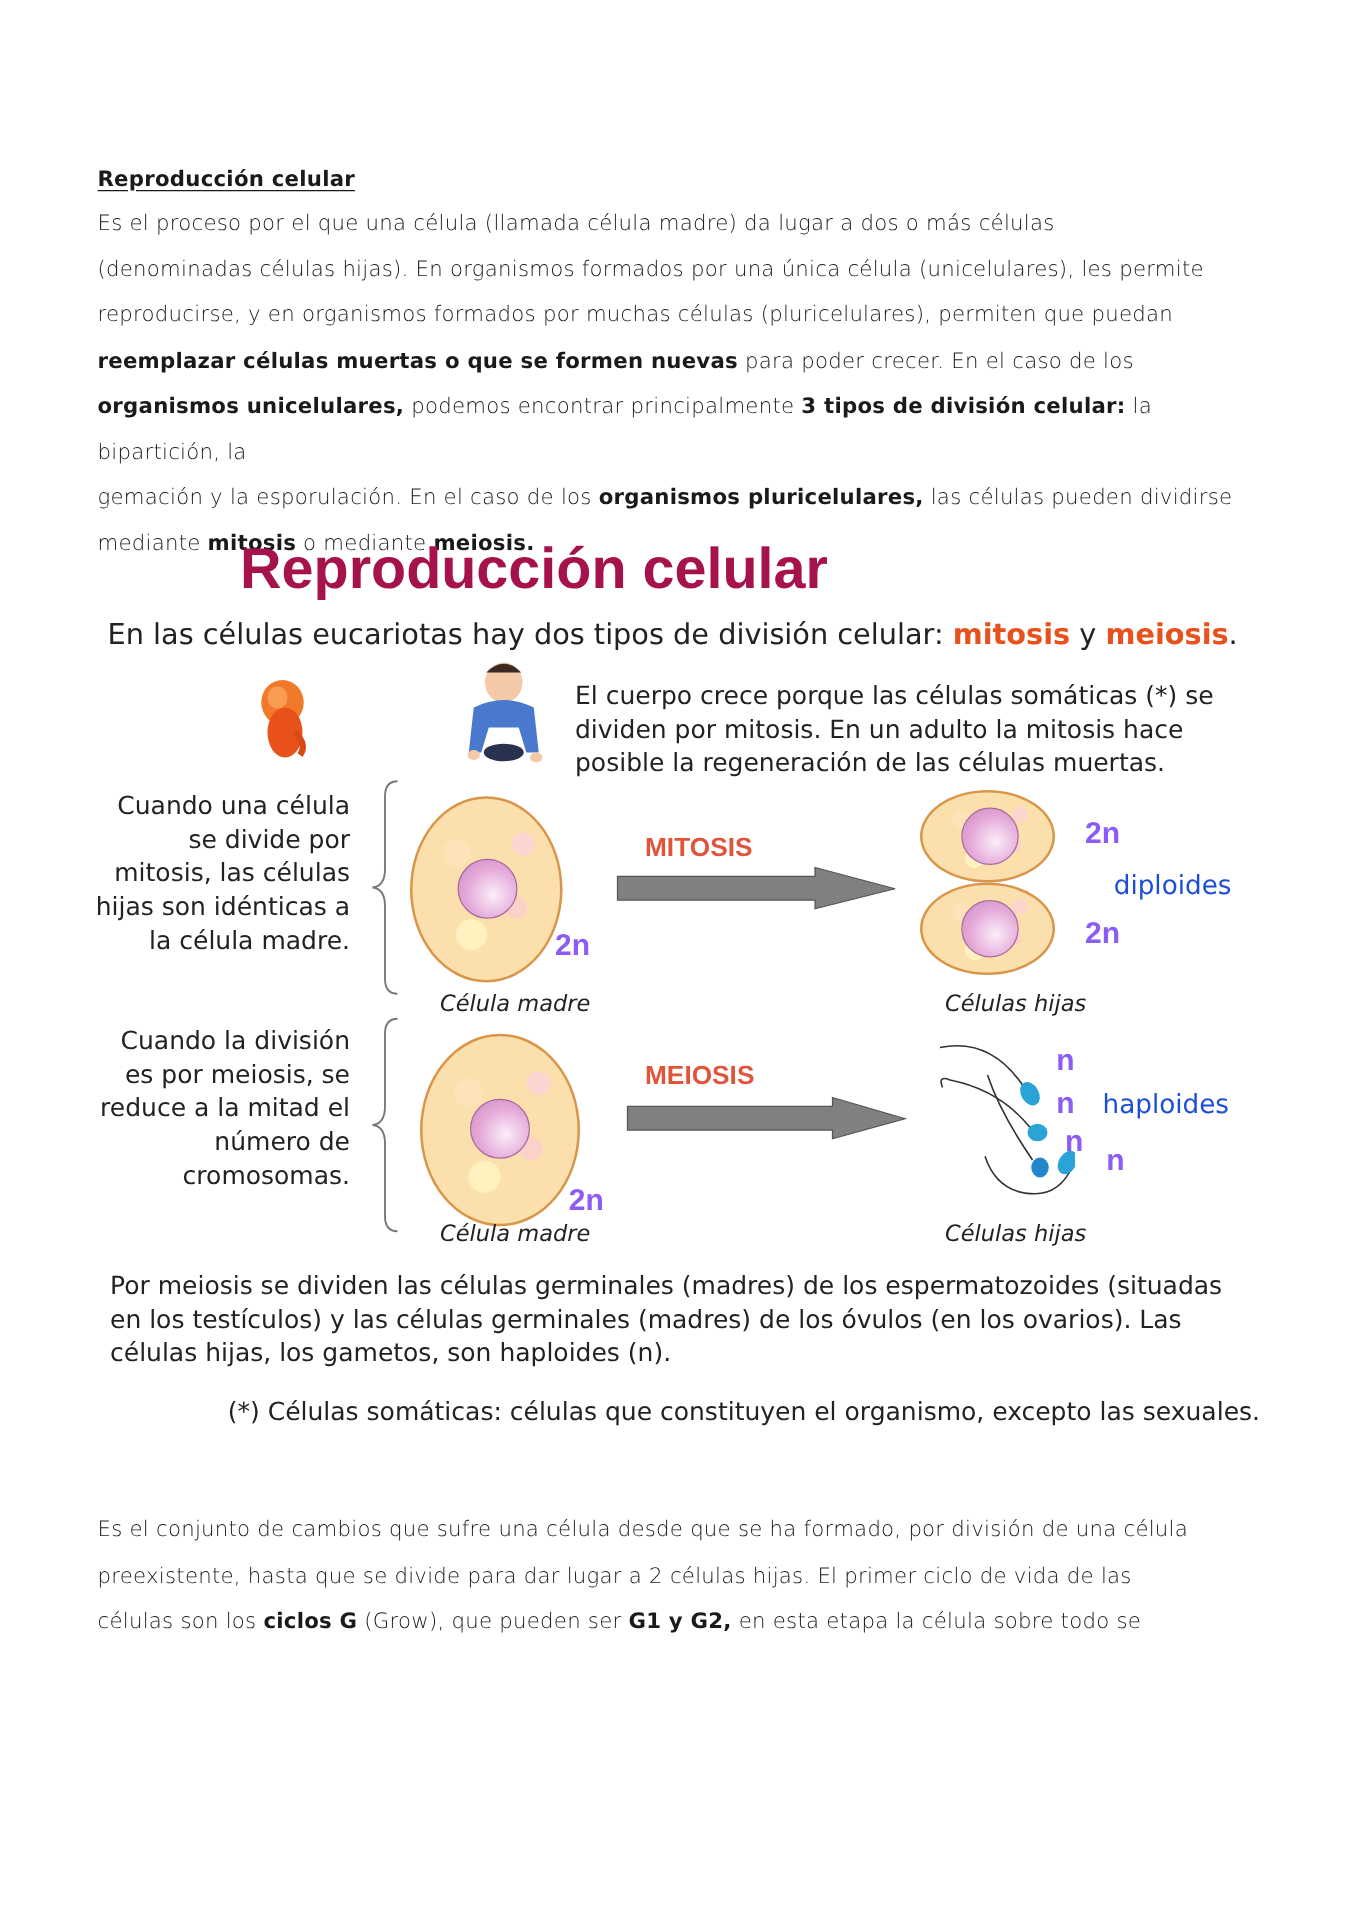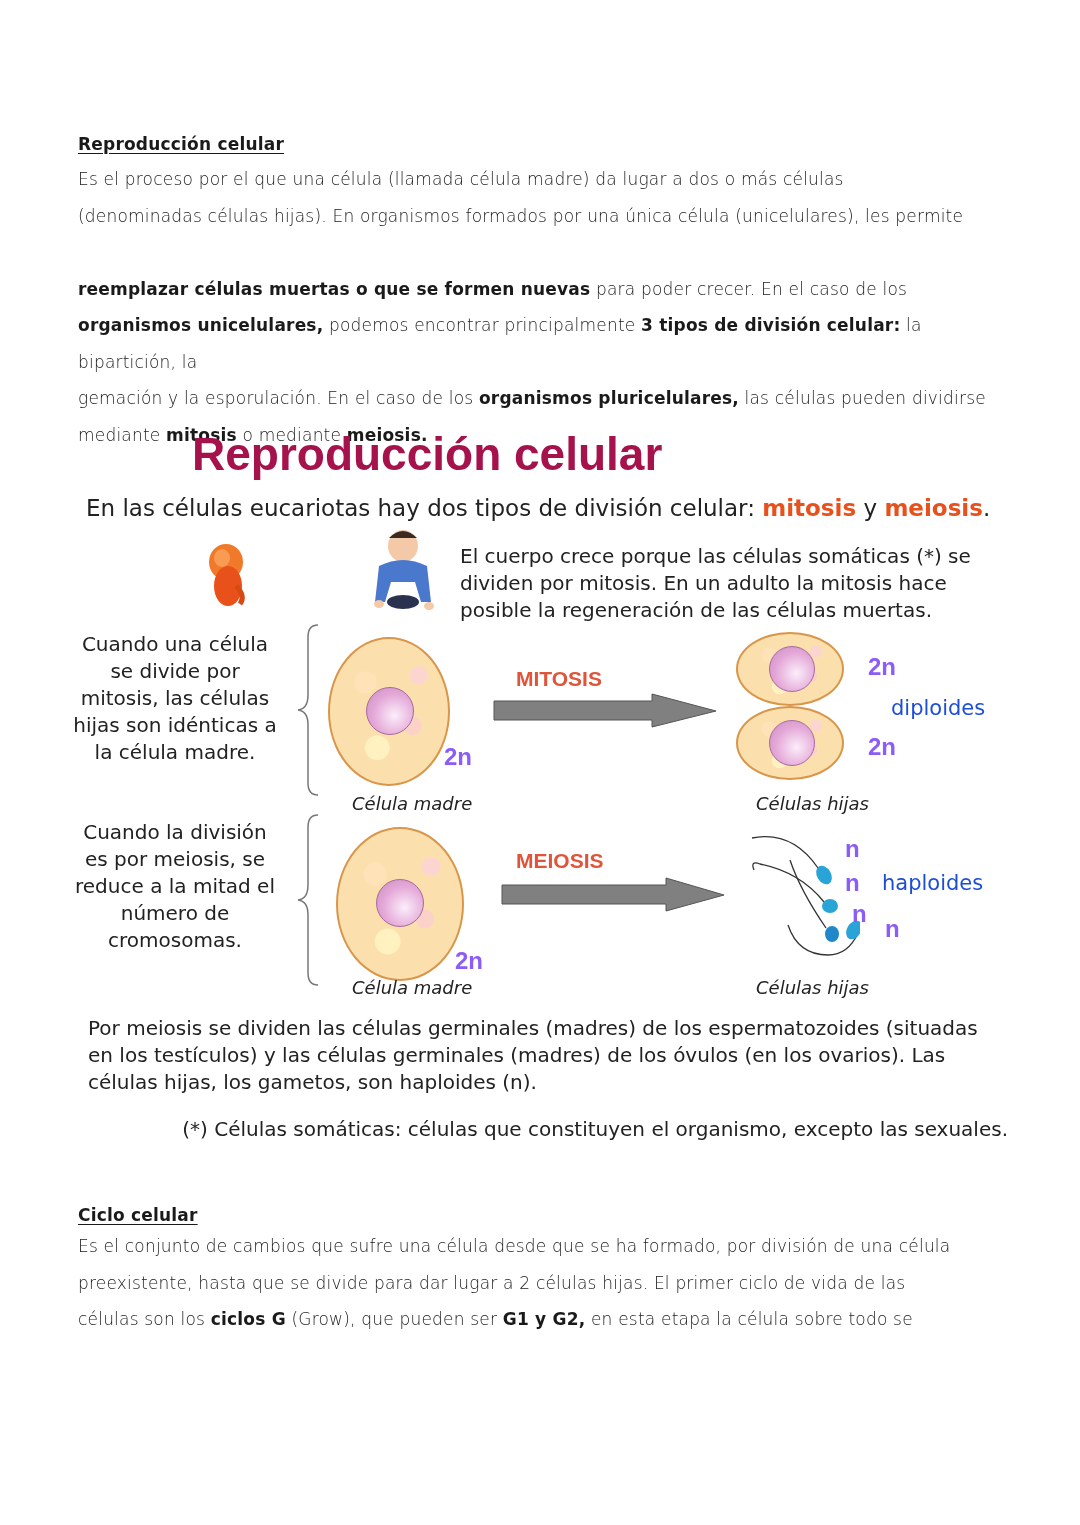--- a/index.html
+++ b/index.html
@@ -8,21 +8,21 @@
   .section { position:absolute; left:78px; width:930px; }
   .sec-title { font-size:17px; text-decoration:underline; text-underline-offset:3px; margin:0; line-height:22px; }
   .para { margin:0; line-height:36.5px; }
   .para b { font-weight:700; }
   
   .fig { position:absolute; left:70px; top:425px; width:940px; height:730px; }
   .fig-title { position:absolute; left:122px; top:2px; font-family:"Liberation Sans", sans-serif; font-size:46px; color:#a5124c; margin:0; }
   .fig-intro { position:absolute; left:16px; top:70px; font-family:"DejaVu Sans", sans-serif; font-size:23px; color:#222; margin:0; }
   .fig-intro .hl { color:#e8501c; font-weight:700; }
   .growth-text { position:absolute; left:390px; top:118px; width:540px; font-size:20px; line-height:27px; color:#222; margin:0; }
-  .side-text { position:absolute; width:210px; text-align:center; font-size:20px; line-height:27px; color:#222; margin:0; }
+  .side-text { position:absolute; width:210px; text-align:right; font-size:20px; line-height:27px; color:#222; margin:0; }
   .brace { position:absolute; width:24px; }
   .cell-label { position:absolute; font-size:18px; color:#222; font-style:italic; }
   .ploidy { position:absolute; font-family:"Liberation Sans", sans-serif; font-weight:700; font-size:24px; color:#8b5cf6; }
   .type-label { position:absolute; font-size:21px; color:#1d4ed8; }
   .proc-label { position:absolute; font-family:"Liberation Sans", sans-serif; font-weight:700; font-size:21px; color:#e0553a; }
   .arrow { position:absolute; }
   .cell { position:absolute; border-radius:50%; border:2px solid #d9964a;
     background:
       radial-gradient(circle at 30% 30%, #ffe2b8 0 8%, transparent 9%),
       radial-gradient(circle at 70% 60%, #fbd1c8 0 7%, transparent 8%),
@@ -34,21 +34,21 @@
   .img-block { position:absolute; }
 </style>
 </head>
 <body>
 
 <div class="section hand" style="top:133px;">
   <h2 class="sec-title">Reproducción celular</h2>
   <p class="para" style="margin-top:6px;">
     <span>Es el proceso por el que una célula (llamada célula madre) da lugar a dos o más células</span><br>
     <span>(denominadas células hijas). En organismos formados por una única célula (unicelulares), les permite</span><br>
-    <br>
+    <span>reproducirse, y en organismos formados por muchas células (pluricelulares), permiten que puedan</span><br>
     <b>reemplazar células muertas o que se formen nuevas</b><span> para poder crecer. En el caso de los</span><br>
     <b>organismos unicelulares,</b><span> podemos encontrar principalmente </span><b>3 tipos de división celular:</b><span> la bipartición, la</span><br>
     <span>gemación y la esporulación. En el caso de los </span><b>organismos pluricelulares,</b><span> las células pueden dividirse</span><br>
     <span>mediante </span><b>mitosis</b><span> o mediante </span><b>meiosis.</b>
   </p>
 </div>
 
 <div class="fig">
   <h1 class="fig-title">Reproducción celular</h1>
   <p class="fig-intro">
@@ -133,19 +133,18 @@
   <div class="ploidy" style="left:782px; top:475px;">n</div>
   <div class="ploidy" style="left:815px; top:490px;">n</div>
   <div class="type-label" style="left:812px; top:446px;">haploides</div>
   <div class="cell-label" style="left:686px; top:552px;">Células hijas</div>
 
   <p class="footnote" style="top:590px;">Por meiosis se dividen las células germinales (madres) de los espermatozoides (situadas en los testículos) y las células germinales (madres) de los óvulos (en los ovarios). Las células hijas, los gametos, son haploides (n).</p>
   <p class="footnote" style="top:691px;text-align:right;">(*) Células somáticas: células que constituyen el organismo, excepto las sexuales.</p>
 </div>
 
 <div class="section hand" style="top:1204px;">
-  <h2 class="sec-title">Ciclo celular</h2>
   <p class="para" style="margin-top:2px;">
     <span>Es el conjunto de cambios que sufre una célula desde que se ha formado, por división de una célula</span><br>
     <span>preexistente, hasta que se divide para dar lugar a 2 células hijas. El primer ciclo de vida de las</span><br>
     <span>células son los </span><b>ciclos G</b><span> (Grow), que pueden ser </span><b>G1 y G2,</b><span> en esta etapa la célula sobre todo se</span>
   </p>
 </div>
 
 </body></html>

